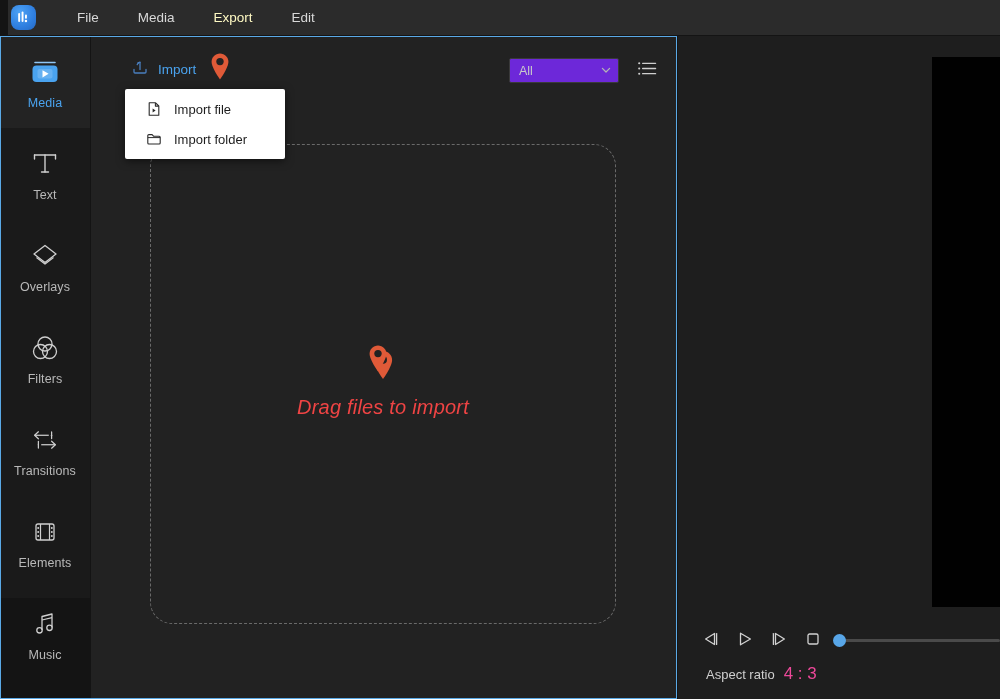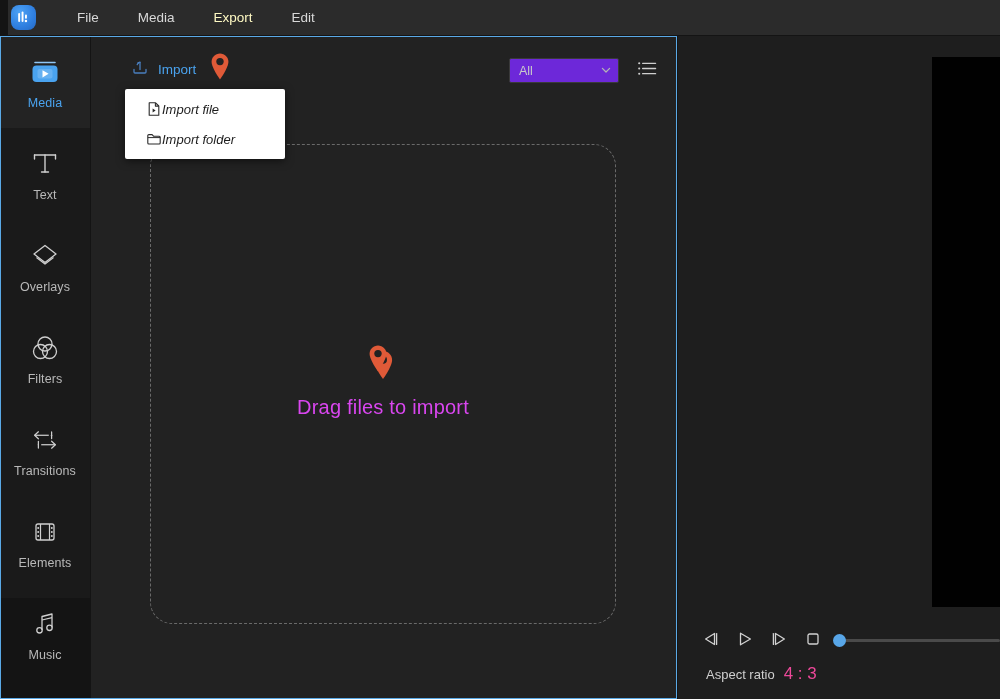--- a/index.html
+++ b/index.html
@@ -140,43 +140,43 @@
     border: 1px dashed #6a6a6a;
     border-radius: 22px;
     display: flex;
     flex-direction: column;
     align-items: center;
     justify-content: center;
     gap: 11px;
   }
   #dropzone-text {
     font-size: 20px;
-    color: #d946ef;
+    font-style: italic;
+    color: #ef4444;
     letter-spacing: .2px;
   }
 
   
   #import-menu {
     position: absolute;
     left: 125px; top: 89px;
     width: 160px;
     background: #ffffff;
     border-radius: 2px;
     box-shadow: 0 2px 9px rgba(0,0,0,.55);
     padding: 5px 0;
     z-index: 40;
   }
   .import-menu-item {
     height: 30px;
     display: flex;
     align-items: center;
-    gap: 0;
+    gap: 12px;
     padding-left: 21px;
     cursor: default;
-    font-style: italic;
   }
   .import-menu-item .mi-label {
     font-size: 13px;
     color: #1d1d1d;
   }
   .import-menu-item .mi-icon { width: 16px; height: 16px; display:flex; align-items:center; justify-content:center; }
 
   
   #preview-panel {
     position: absolute;

